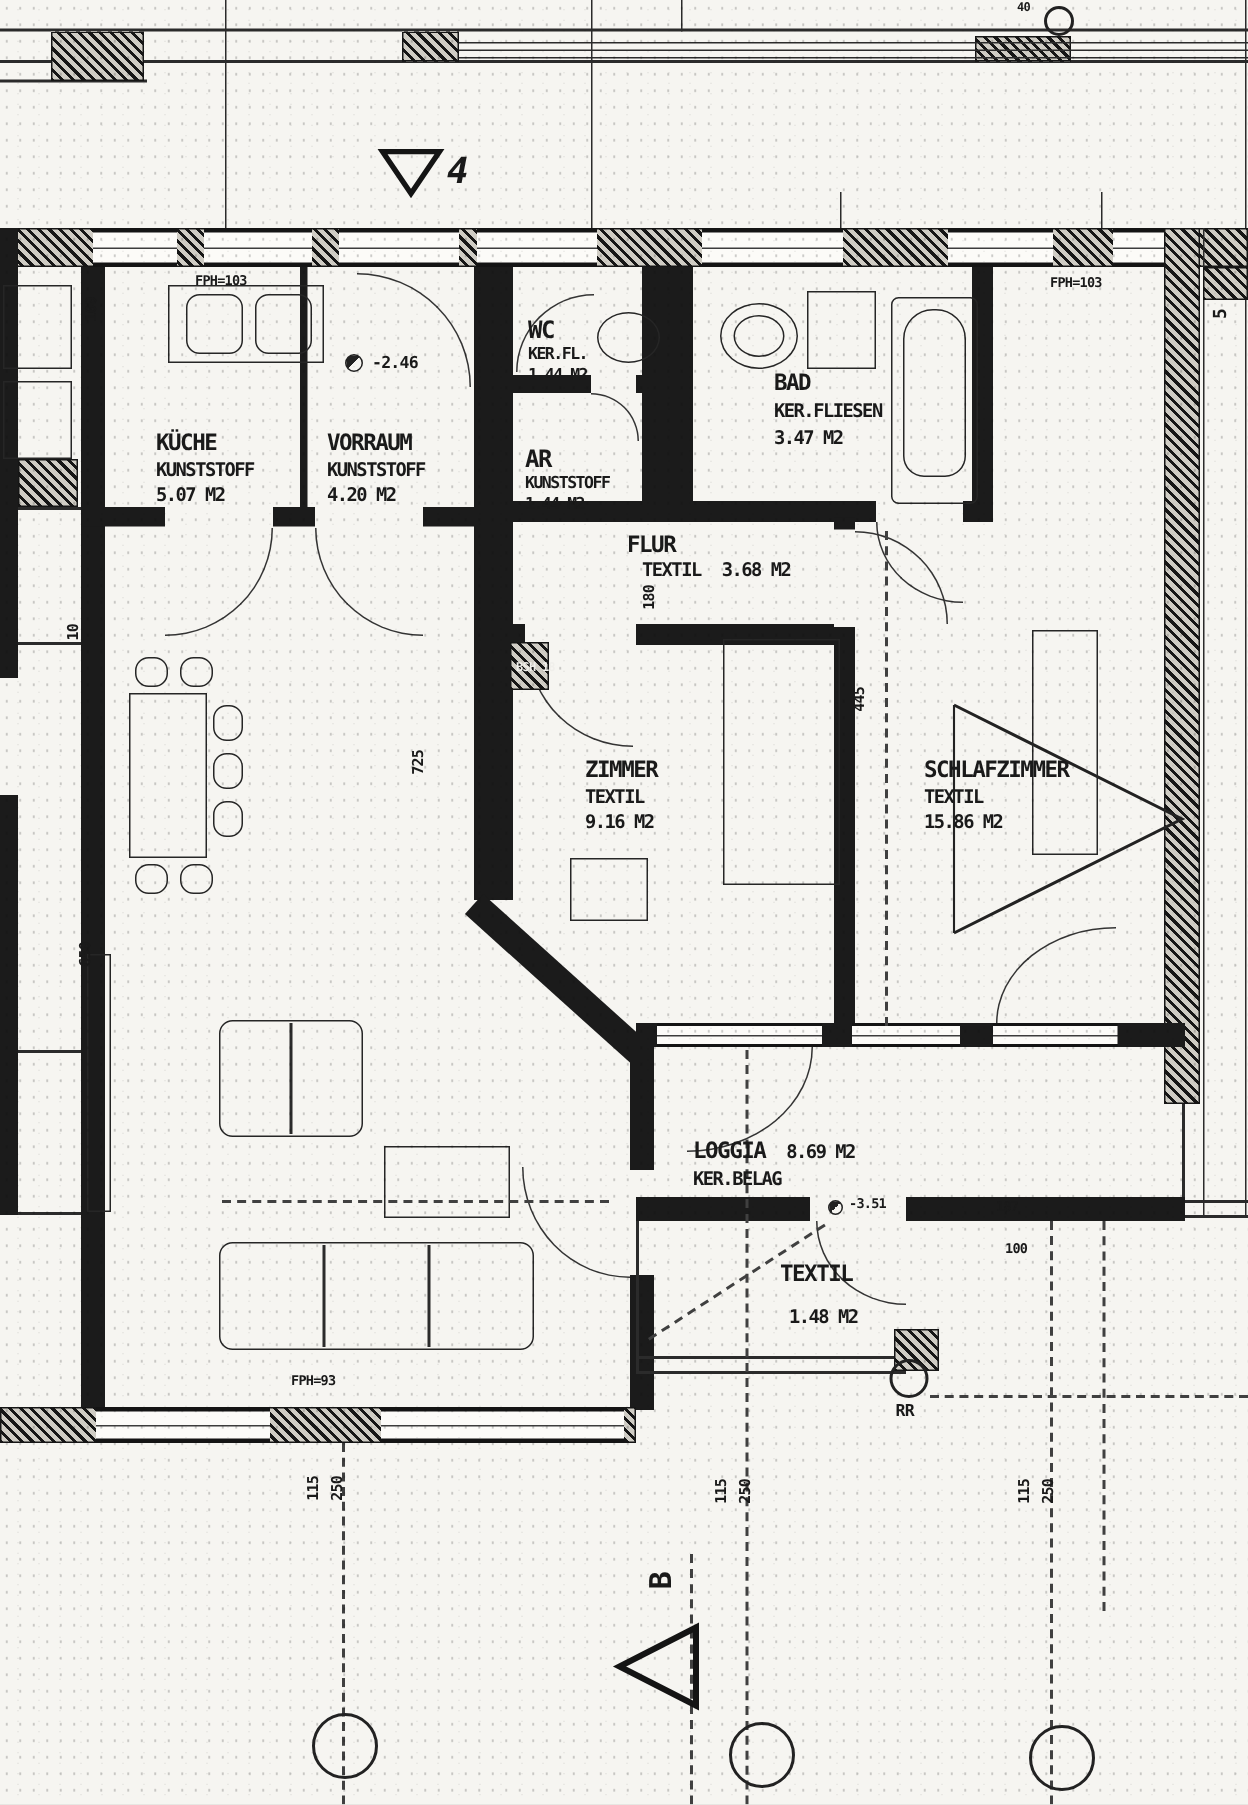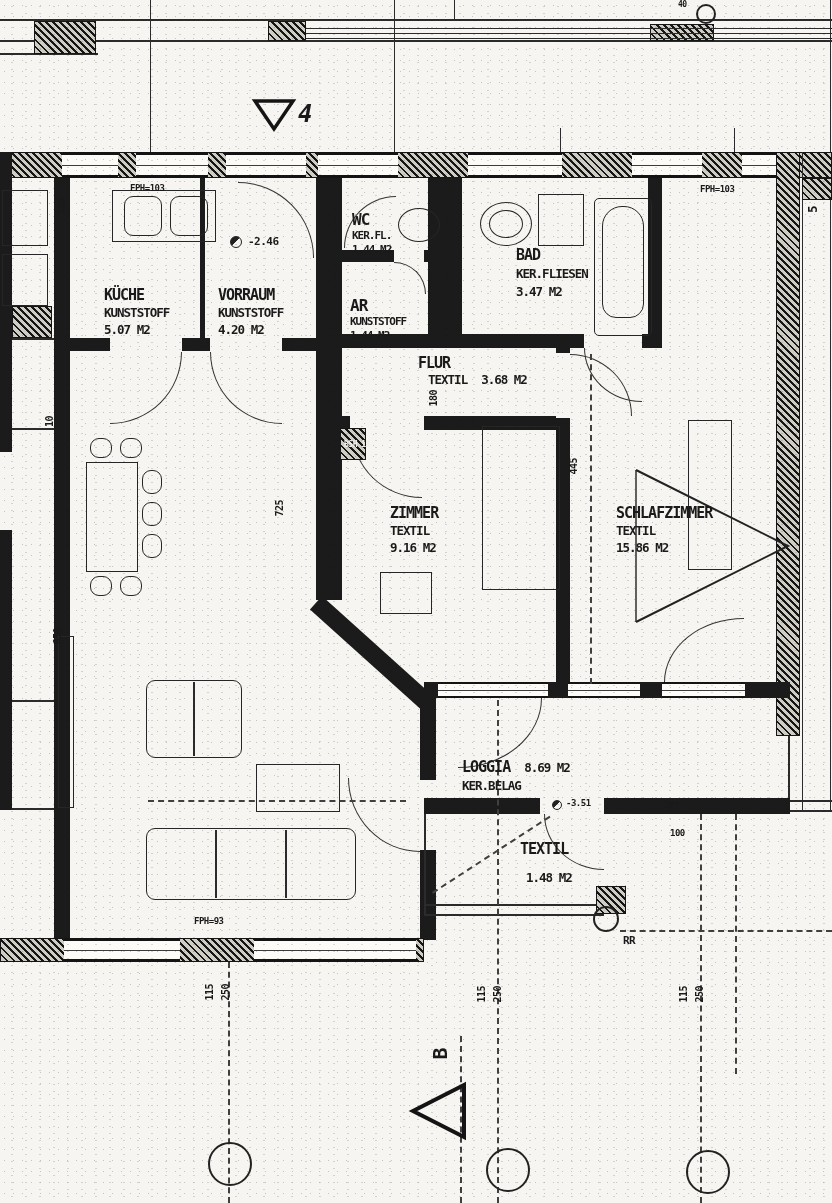--- a/index.html
+++ b/index.html
@@ -146,21 +146,21 @@
   <div class="tline" style="left:790px;top:800px;width:42px;height:2px"></div>
   <div class="tline" style="left:790px;top:810px;width:42px;height:2px"></div>
 
   <div class="tline" style="left:424px;top:814px;width:2px;height:100px"></div>
   <div class="tline" style="left:424px;top:904px;width:180px;height:2px"></div>
   <div class="tline" style="left:424px;top:914px;width:180px;height:2px"></div>
   <div class="hatch" style="left:596px;top:886px;width:30px;height:28px"></div>
   <div class="dash-h" style="left:620px;top:930px;width:212px"></div>
   <div class="dash-h" style="left:432px;top:892px;width:140px;transform:rotate(-33deg);transform-origin:0 0"></div>
   <div class="circle" style="left:593px;top:906px;width:26px;height:26px"></div>
-  <div class="small" style="left:623px;top:934px">RR</div>
+  <div class="small" style="left:597px;top:934px">RR</div>
 
   <div class="hatch" style="left:0;top:938px;width:424px;height:24px"></div>
   <div class="win" style="left:64px;top:938px;width:116px;height:24px"></div>
   <div class="win" style="left:254px;top:938px;width:162px;height:24px"></div>
 
   <div class="box" style="left:112px;top:190px;width:104px;height:52px;border-width:1.6px"></div>
   <div class="box rb" style="left:124px;top:196px;width:38px;height:40px;border-width:1.6px"></div>
   <div class="box rb" style="left:170px;top:196px;width:38px;height:40px;border-width:1.6px"></div>
 
   <div class="arc-tr" style="left:238px;top:182px;width:76px;height:76px"></div>

